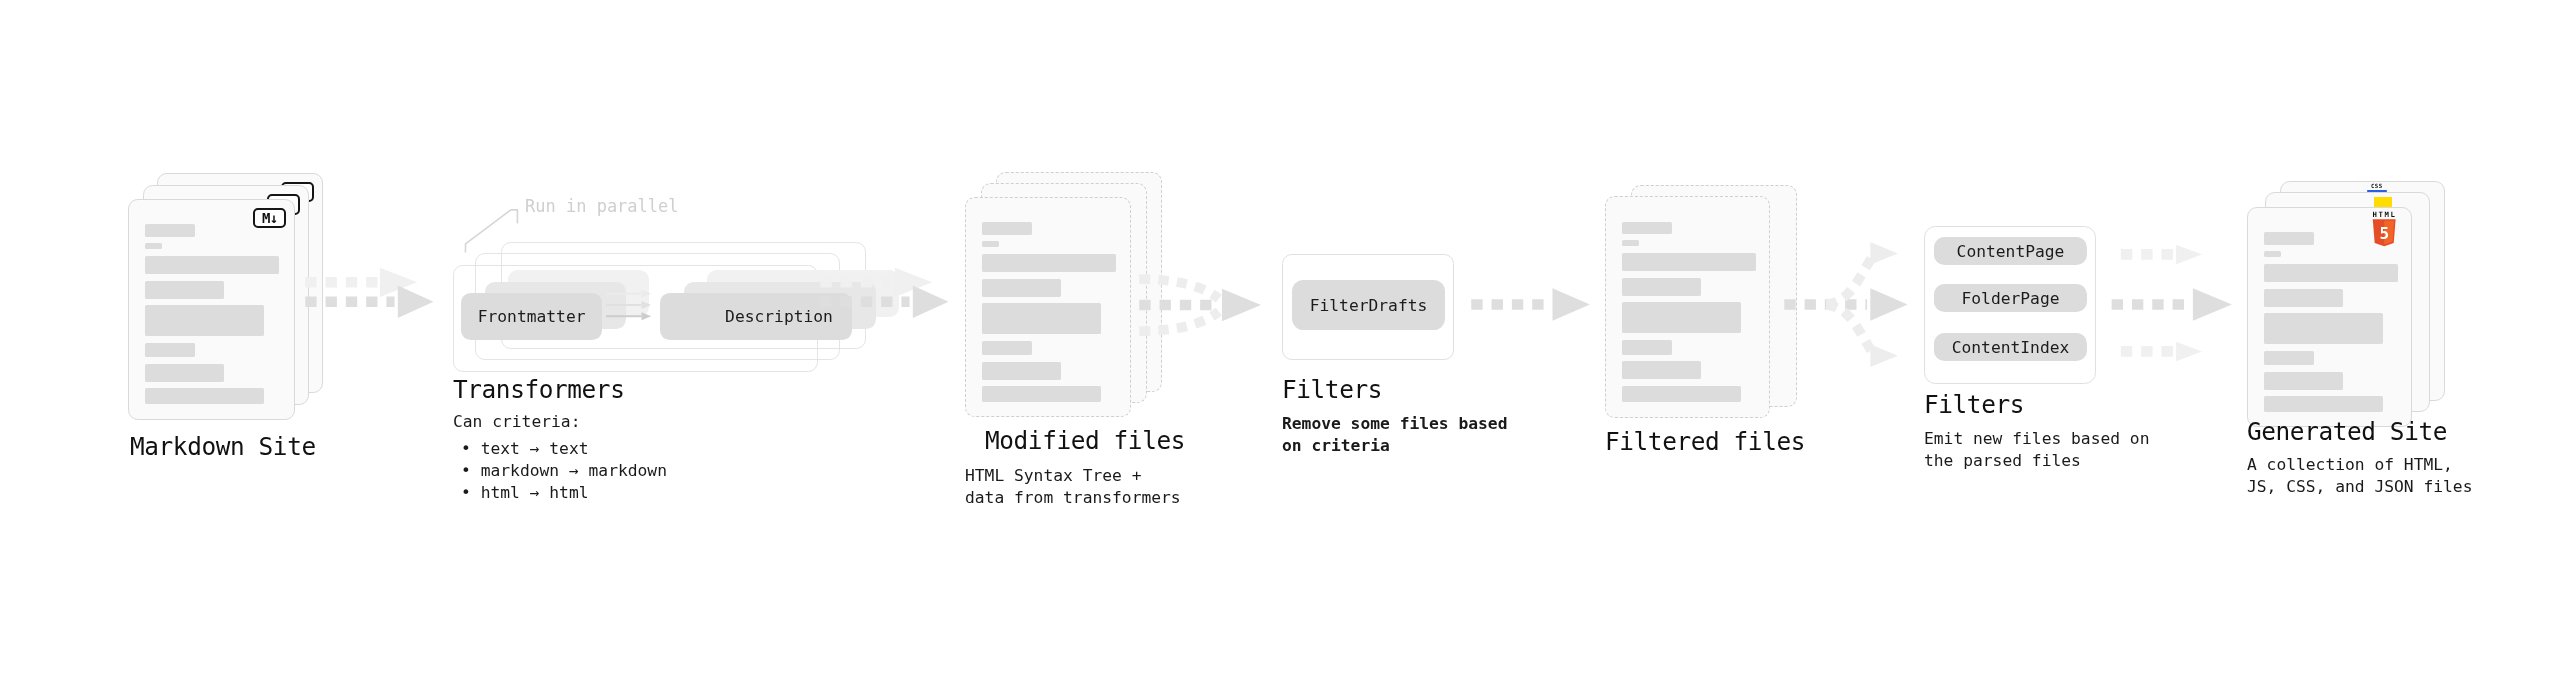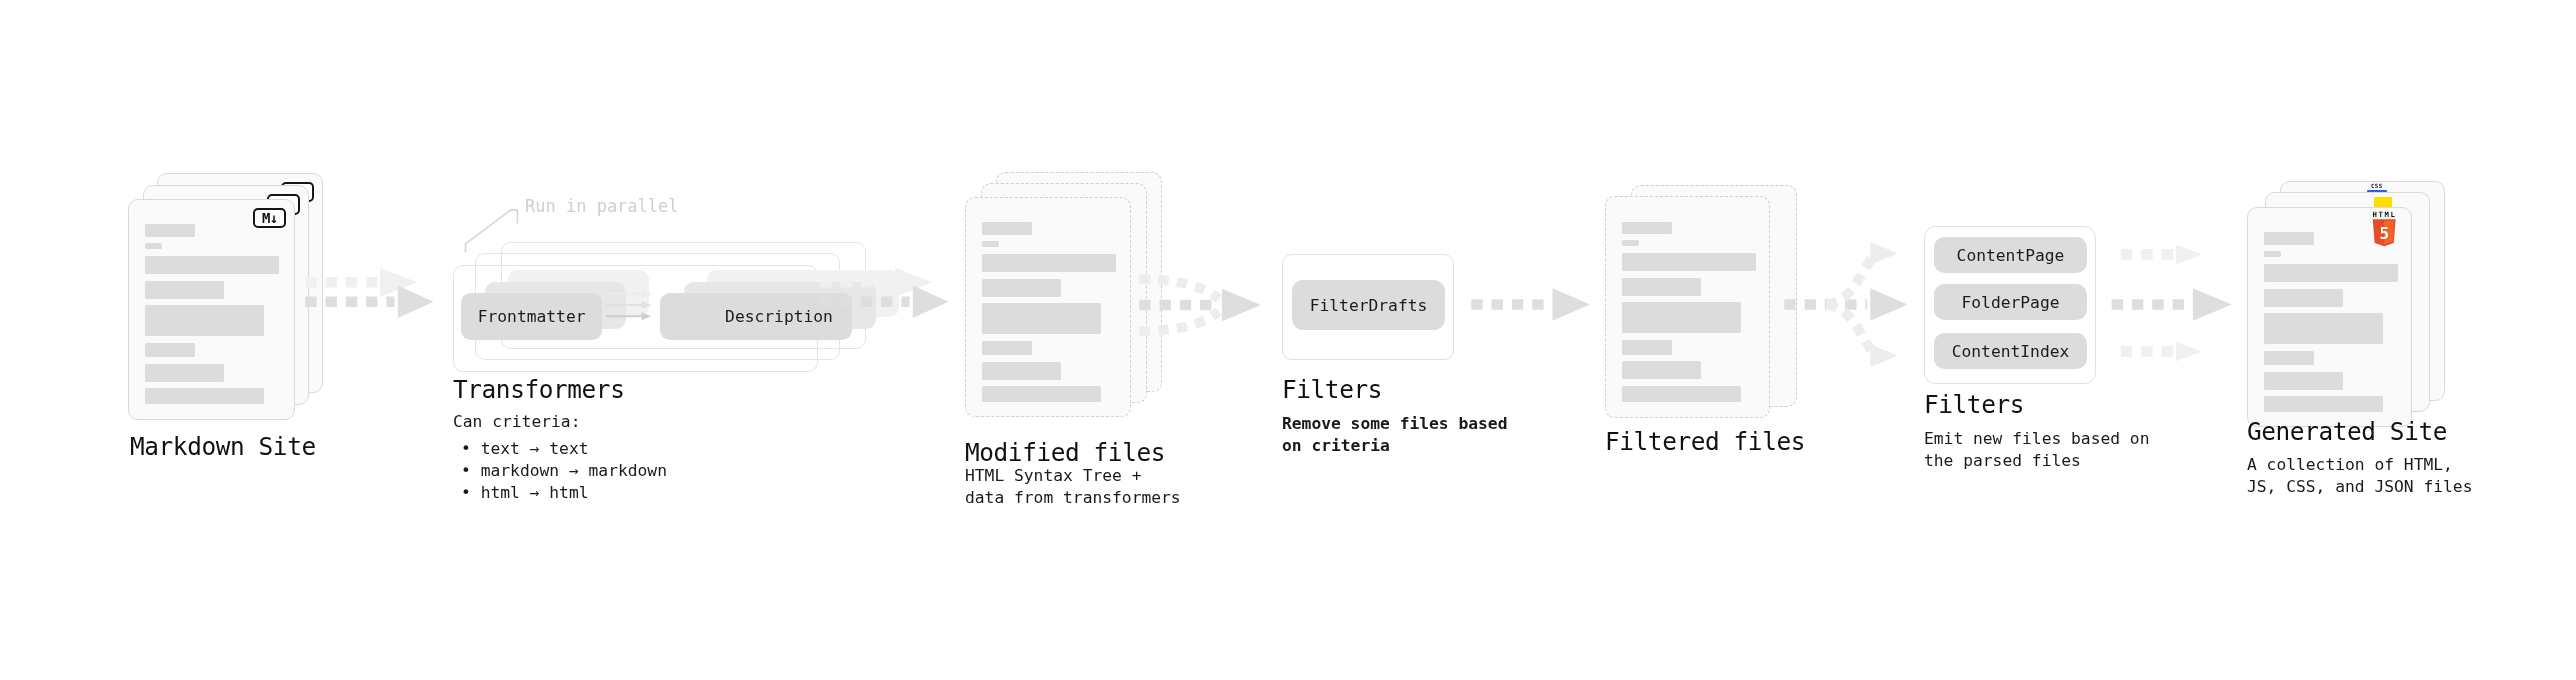--- a/index.html
+++ b/index.html
@@ -50,26 +50,26 @@
   .fm.l2{left:32px;top:40px;background:#e7e7e7;} .ds.l2{left:231px;top:40px;background:#e7e7e7;}
   .fm.l1{left:8.1px;top:51px;} .ds.l1{left:207px;top:51px;}
   .thinarrows{position:absolute;left:151px;top:42px;}
   .anno-line{left:459px;top:200px;}
   .anno{left:525px;top:196px;font-size:17px;color:#cfcfcf;white-space:nowrap;}
 
   
   .fbox{left:1282px;top:254px;width:172px;height:106px;background:#fff;border:1.6px solid #e0e0e0;border-radius:9.8px;box-sizing:border-box;}
   .fchip{left:1292px;top:280px;width:153px;height:50px;border-radius:11.4px;}
   .ebox{left:1924px;top:226px;width:172px;height:158px;background:#fff;border:1.6px solid #e0e0e0;border-radius:11.4px;box-sizing:border-box;}
-  .echip{width:153px;height:36px;border-radius:10.6px;}
+  .echip{width:153px;height:28px;border-radius:10.6px;}
   .e1{left:1934px;top:237px;} .e2{left:1934px;top:284px;} .e3{left:1934px;top:333px;}
 
   
   .title{position:absolute;font-size:24.4px;color:#111;white-space:nowrap;letter-spacing:-0.4px;}
-  .t-md{left:130px;top:432px;} .t-tr{left:453px;top:375px;} .t-mod{left:965px;top:426px;margin-top:12px;}
+  .t-md{left:130px;top:432px;} .t-tr{left:453px;top:375px;} .t-mod{left:985px;top:426px;}
   .t-fl{left:1282px;top:375px;} .t-fd{left:1605px;top:427px;} .t-em{left:1924px;top:390px;}
   .t-gs{left:2247px;top:417px;}
   .desc{position:absolute;font-size:16.3px;line-height:22px;color:#1a1a1a;white-space:nowrap;}
   .d-tr{left:453px;top:411px;} .d-mod{left:965px;top:465px;} .d-fl{left:1282px;top:413px;font-weight:bold;}
   .d-em{left:1924px;top:428px;} .d-gs{left:2247px;top:454px;}
   .bh{margin-bottom:4.9px;}
   .bl{padding-left:8.1px;}
 
   
   svg{position:absolute;overflow:visible;}

